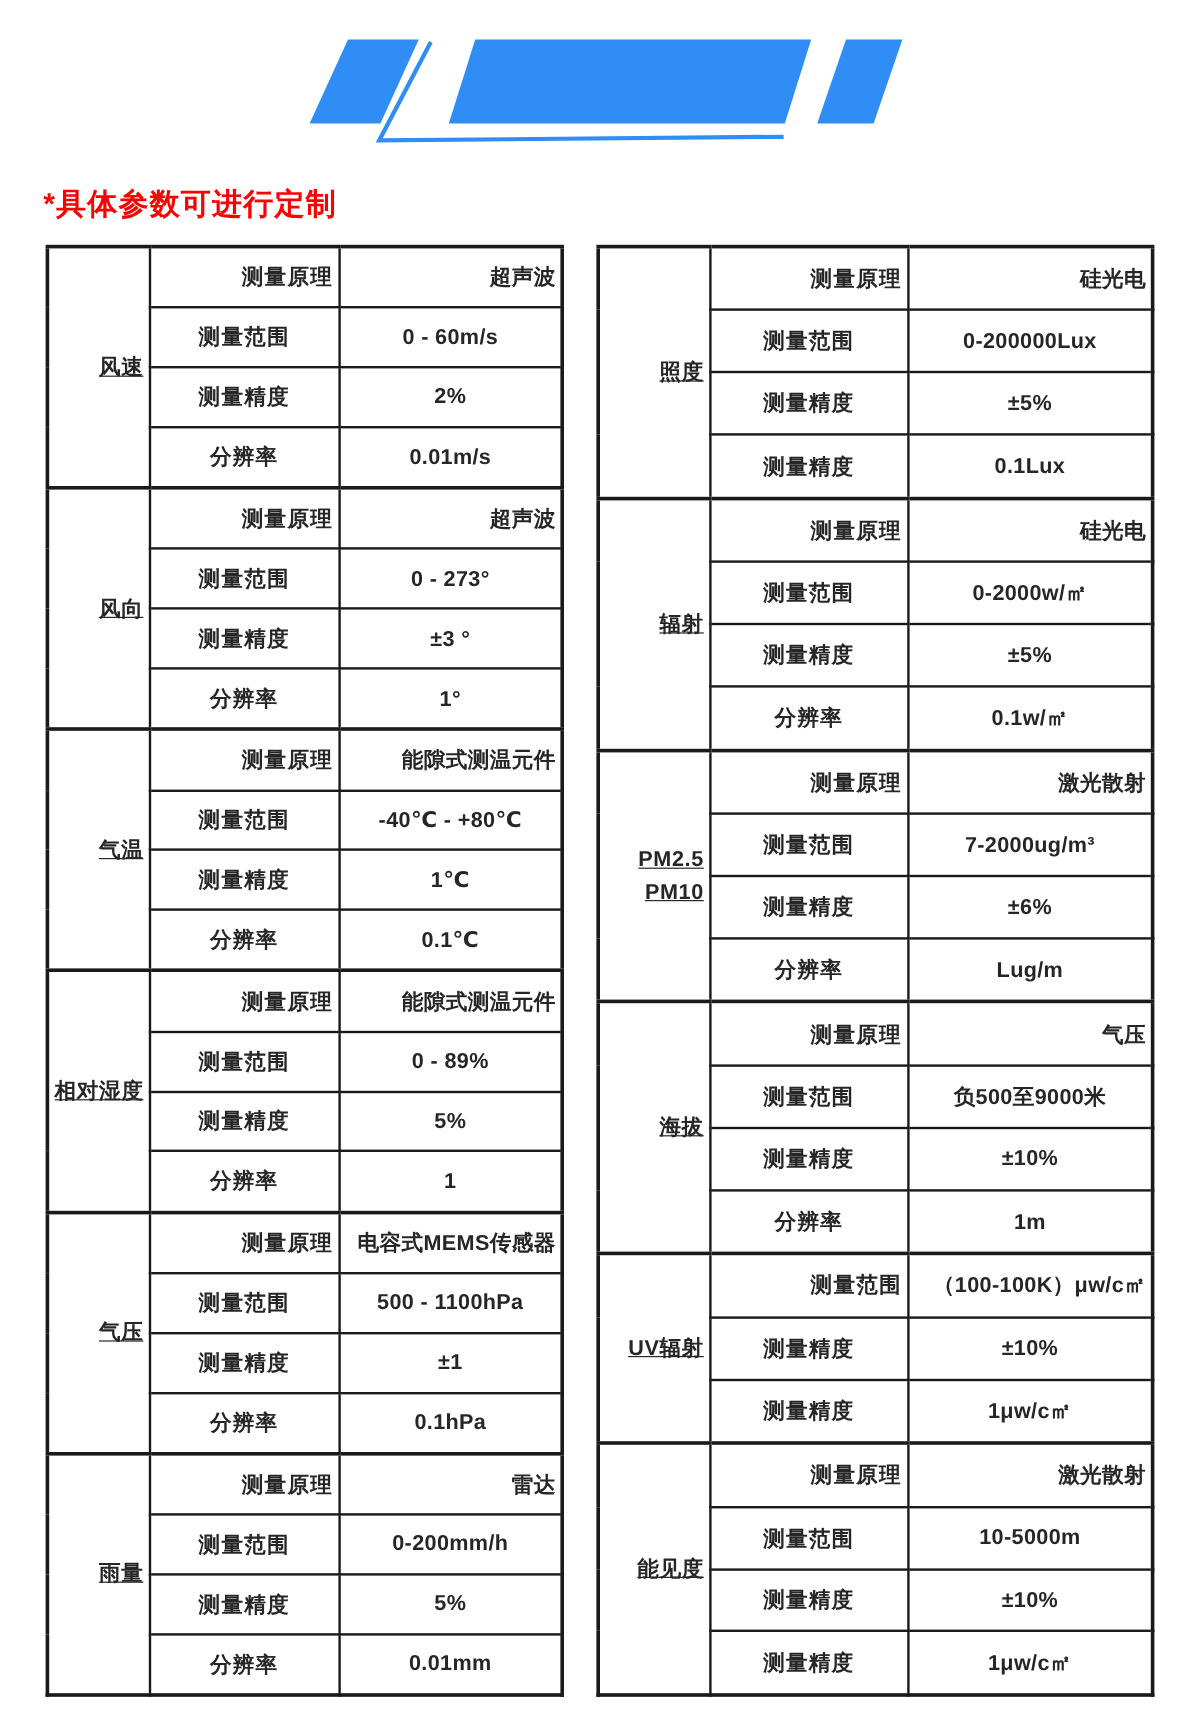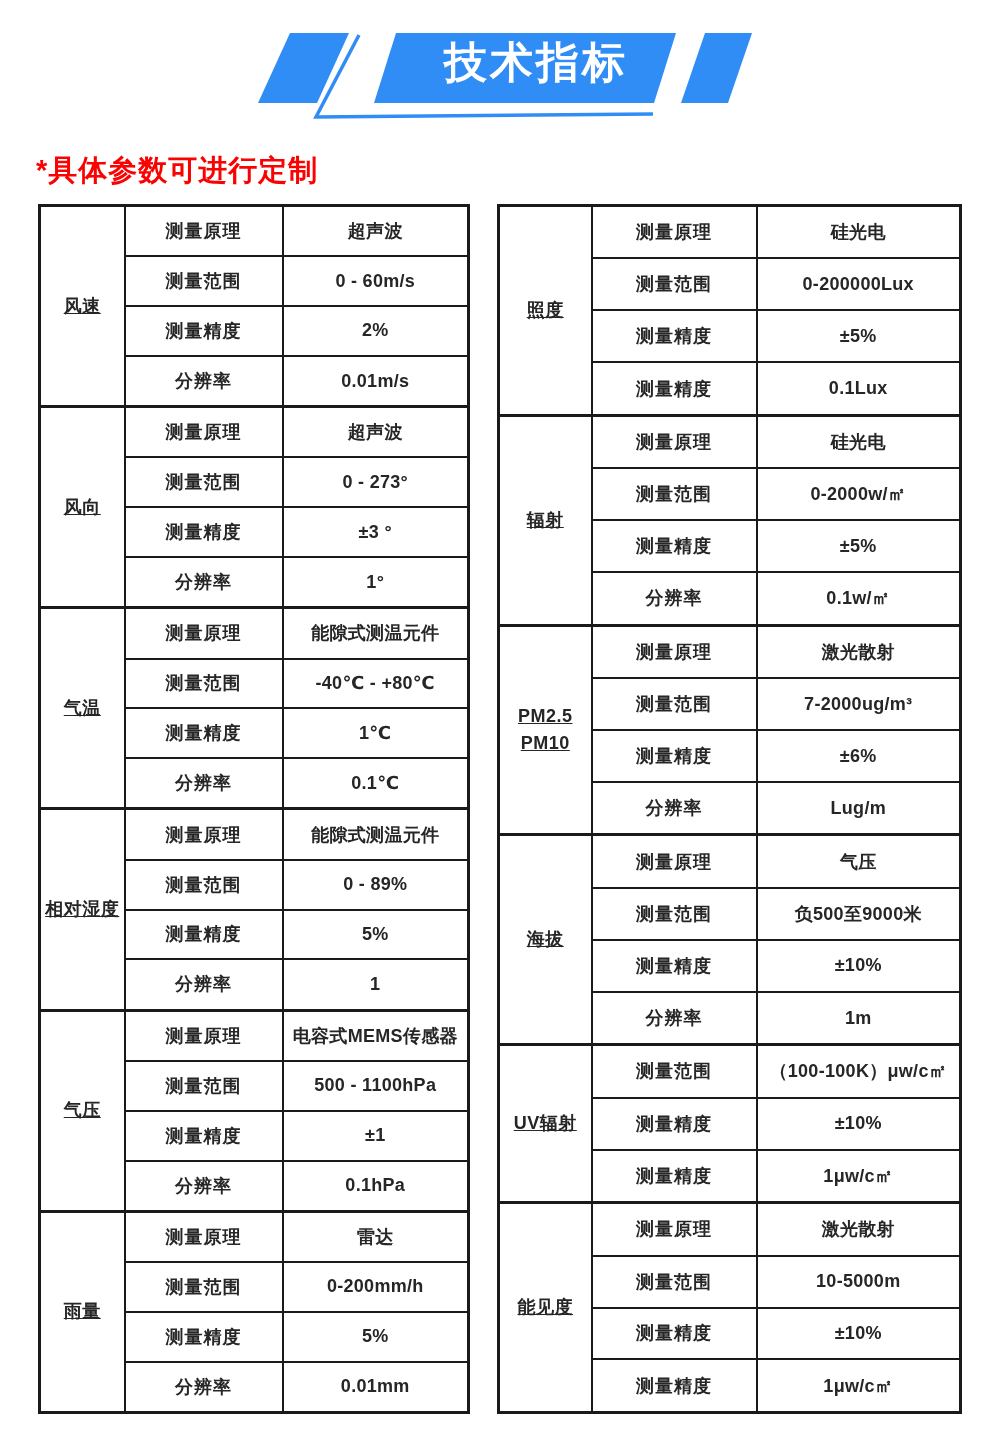--- a/index.html
+++ b/index.html
@@ -23,21 +23,21 @@
   .banner-title{
     position:absolute;left:380px;top:39px;width:312px;
     text-align:center;
     font-size:43px;font-weight:bold;color:#ffffff;
     letter-spacing:3px;line-height:1.1;
     white-space:nowrap;
   }
   
   .note{
     margin:22px 14px 0 36px;
-    font-size:29px;font-weight:bold;
+    font-size:25px;font-weight:bold;
     color:var(--note-red);
     letter-spacing:1px;
     height:40px;line-height:40px;
   }
   
   .tables{
     display:flex;justify-content:space-between;
     margin:14px 38px 0 38px;
   }
   table.spec{
@@ -48,21 +48,21 @@
   }
   table.spec.left{width:429px;}
   table.spec.right{width:462px;}
   table.spec td{
     border:2px solid var(--border);
     text-align:center;vertical-align:middle;
     padding:0 4px;
     font-size:18px;font-weight:600;
     color:var(--text);
   }
-  table.spec tr.group-start td{border-top-width:3px;}
+  table.spec tr.group-start td{border-top-width:3px;text-align:right;}
   td.group-cell{
     font-size:18px;font-weight:600;
     white-space:pre-line;
     line-height:1.5;
     letter-spacing:0.5px;
     text-decoration:underline;
   }
   td.label-cell{font-size:17.5px;letter-spacing:1px;}
   td.value-cell{font-size:18px;letter-spacing:0.3px;}
 </style>
@@ -71,21 +71,20 @@
 
 <div class="page">
 
   <div class="banner">
     <svg width="1000" height="128" viewBox="0 0 1000 128">
       <polygon points="290,33 349,33 317,103 258,103" fill="currentColor"></polygon>
       <polygon points="396,33 676,33 654,103 374,103" fill="currentColor"></polygon>
       <polygon points="705,33 752,33 728,103 681,103" fill="currentColor"></polygon>
       <polyline points="359,35 316,117 653,114" fill="none" stroke="currentColor" stroke-width="3.5"></polyline>
     </svg>
-    <div class="banner-title">技术指标</div>
   </div>
 
   <div class="note">*具体参数可进行定制</div>
 
   <div class="tables">
     <table class="spec left">
       <colgroup>
           <col style="width:85px">
           <col style="width:158px">
           <col style="width:186px">

